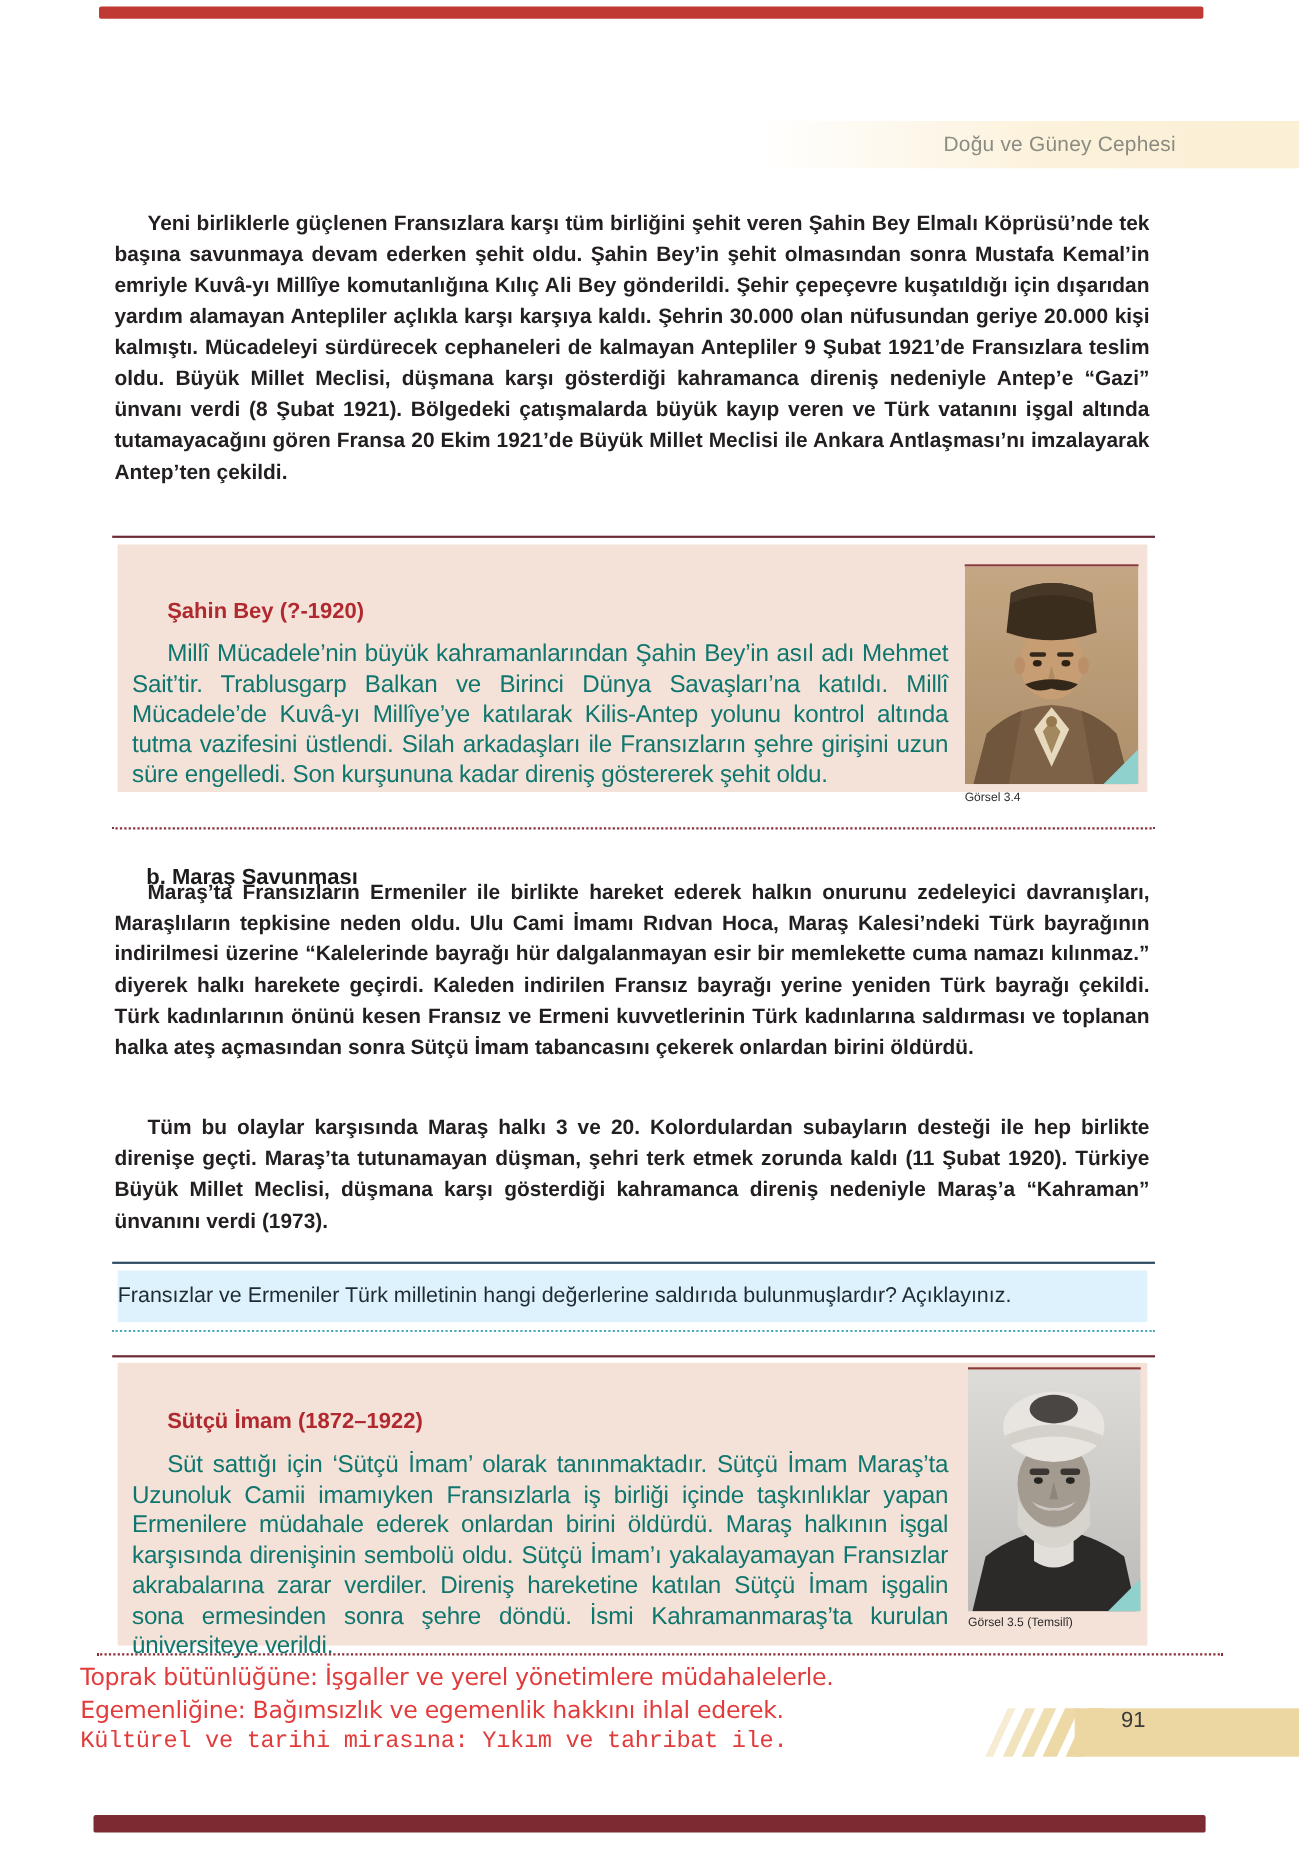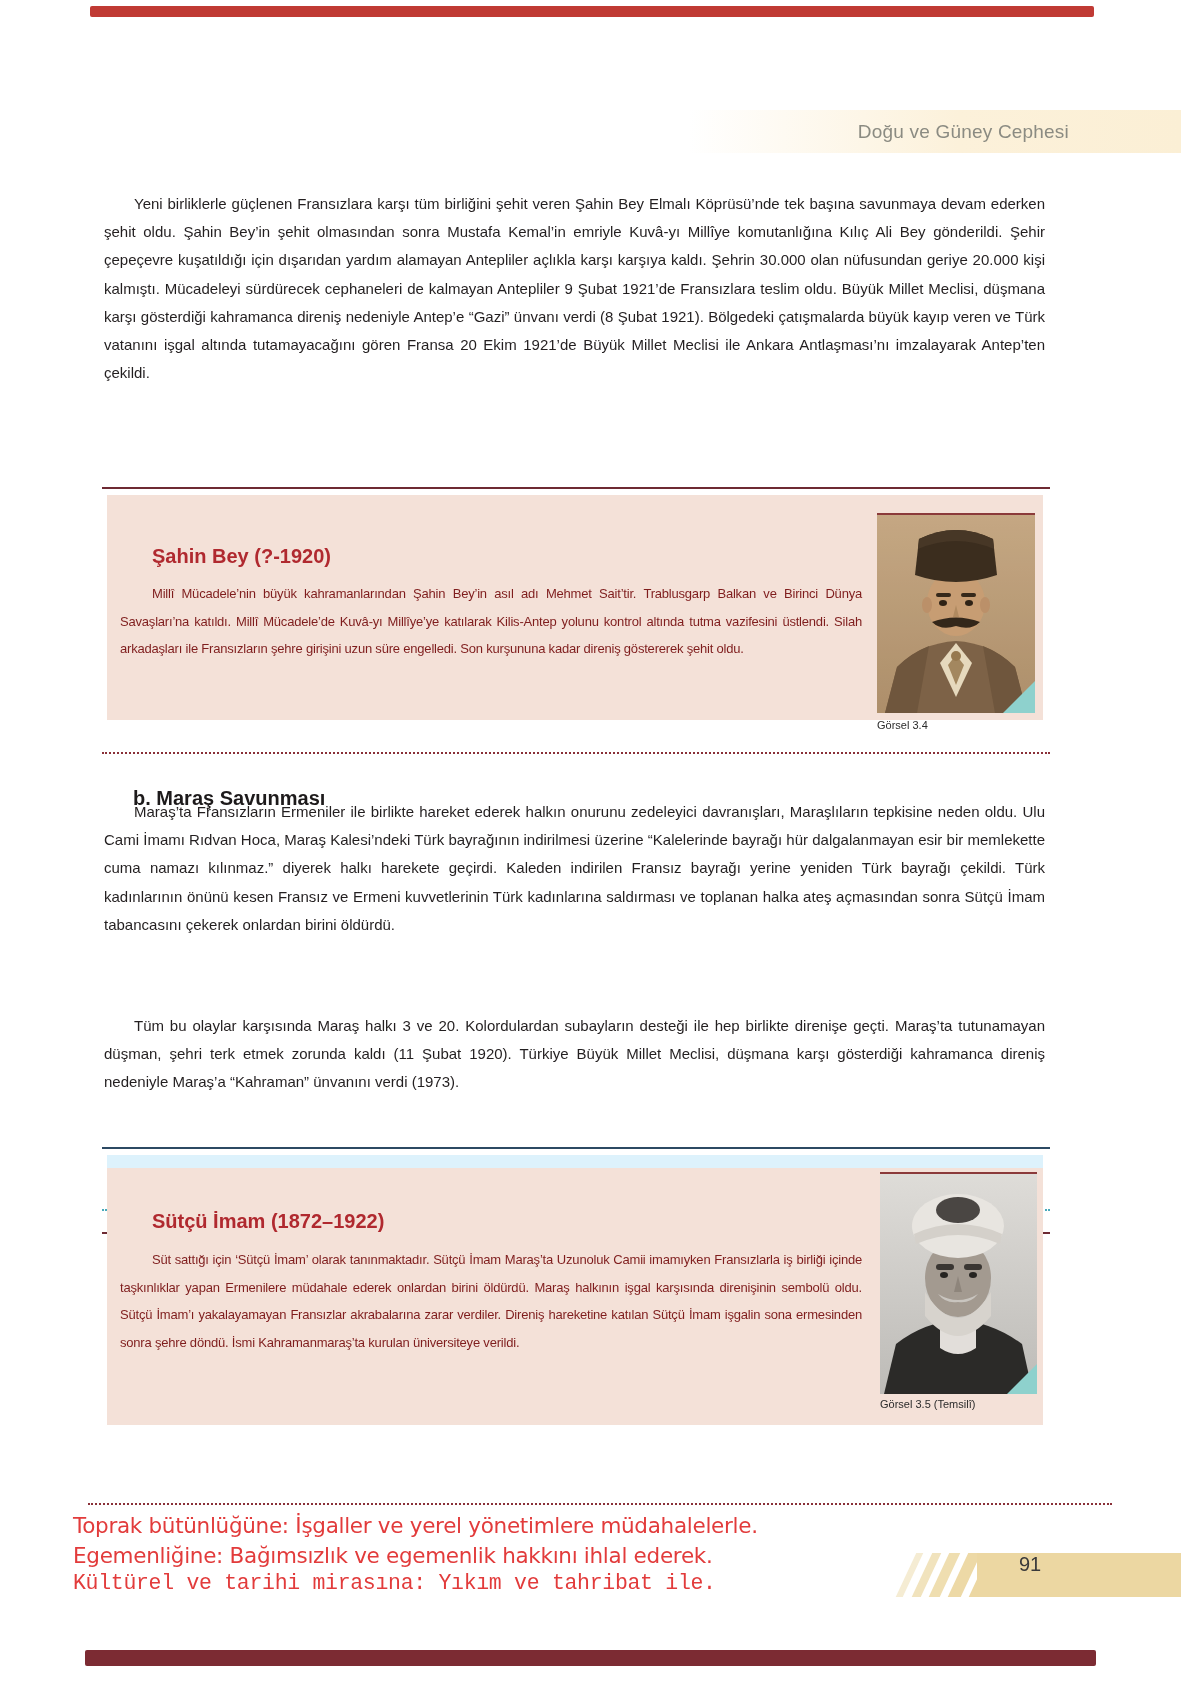--- a/index.html
+++ b/index.html
@@ -10,42 +10,42 @@
   .abs{position:absolute;}
   
   #top-bar{left:90px;top:6px;width:1004px;height:11px;background:#c03a34;border-radius:2px;}
   #bottom-bar{left:85px;top:1650px;width:1011px;height:16px;background:#7c2b33;border-radius:2px;}
   
   #header-band{left:688px;top:110px;width:493px;height:43px;
     background:linear-gradient(to right, rgba(252,241,218,0), #fcf1da 55%, #fbefd5);
     display:flex;align-items:center;justify-content:flex-end;padding-right:112px;box-sizing:border-box;}
   #header-band .hlabel{font-size:19px;color:#8b8b82;letter-spacing:.2px;}
   
-  .para{left:104px;width:941px;font-size:15px;line-height:28.2px;text-align:justify;text-indent:30px;color:#231f20;}
+  .para{left:104px;width:941px;font-size:19px;line-height:28.2px;text-align:justify;text-indent:30px;color:#231f20;font-weight:bold;}
   #para-1{top:190px;}
   #para-2{top:798px;}
   #para-3{top:1012px;}
   #section-heading{left:133px;top:787px;font-size:20px;font-weight:bold;color:#1d1a1b;}
   
   .rule{height:0;border-top:2px solid #6e2a33;}
   #divider-solid-1{left:102px;top:487px;width:948px;}
   #divider-dotted-1{left:102px;top:752px;width:948px;border-top:2px dotted #8a3038;}
   #divider-navy{left:102px;top:1147px;width:948px;border-top:2px solid #2c4a63;}
   #divider-teal{left:102px;top:1209px;width:948px;border-top:2px dotted #49aabb;}
   #divider-solid-2{left:102px;top:1232px;width:948px;}
   #divider-dotted-2{left:88px;top:1503px;width:1024px;border-top:2px dotted #8a3038;}
   
   .bio-box{left:107px;width:936px;background:#f4e1d8;}
   #sahin-box{top:495px;height:225px;}
-  #sutcu-box{top:1168px;height:257px;}
+  #sutcu-box{top:1239px;height:257px;}
   .bio-title{position:absolute;left:45px;font-size:20px;font-weight:bold;color:#b0292f;}
   #sahin-box .bio-title{top:50px;}
   #sutcu-box .bio-title{top:42px;}
-  .bio-text{position:absolute;left:13px;width:742px;font-size:13px;line-height:27.5px;
-    text-align:justify;text-indent:32px;color:#7f1d1d;letter-spacing:-0.2px;}
+  .bio-text{position:absolute;left:13px;width:742px;font-size:22px;line-height:27.5px;
+    text-align:justify;text-indent:32px;color:#0f766e;letter-spacing:-0.2px;}
   #sahin-box .bio-text{top:85px;}
   #sutcu-box .bio-text{top:78px;}
   .photo{position:absolute;border-top:2px solid #8b3a3a;overflow:hidden;}
   #sahin-photo{left:770px;top:18px;width:158px;height:198px;}
   #sutcu-photo{left:773px;top:4px;width:157px;height:220px;}
   .photo svg{display:block;}
   .photo-caption{position:absolute;font-size:11px;color:#2b2b2b;}
   #sahin-caption{left:770px;top:224px;}
   #sutcu-caption{left:773px;top:230px;}
   

